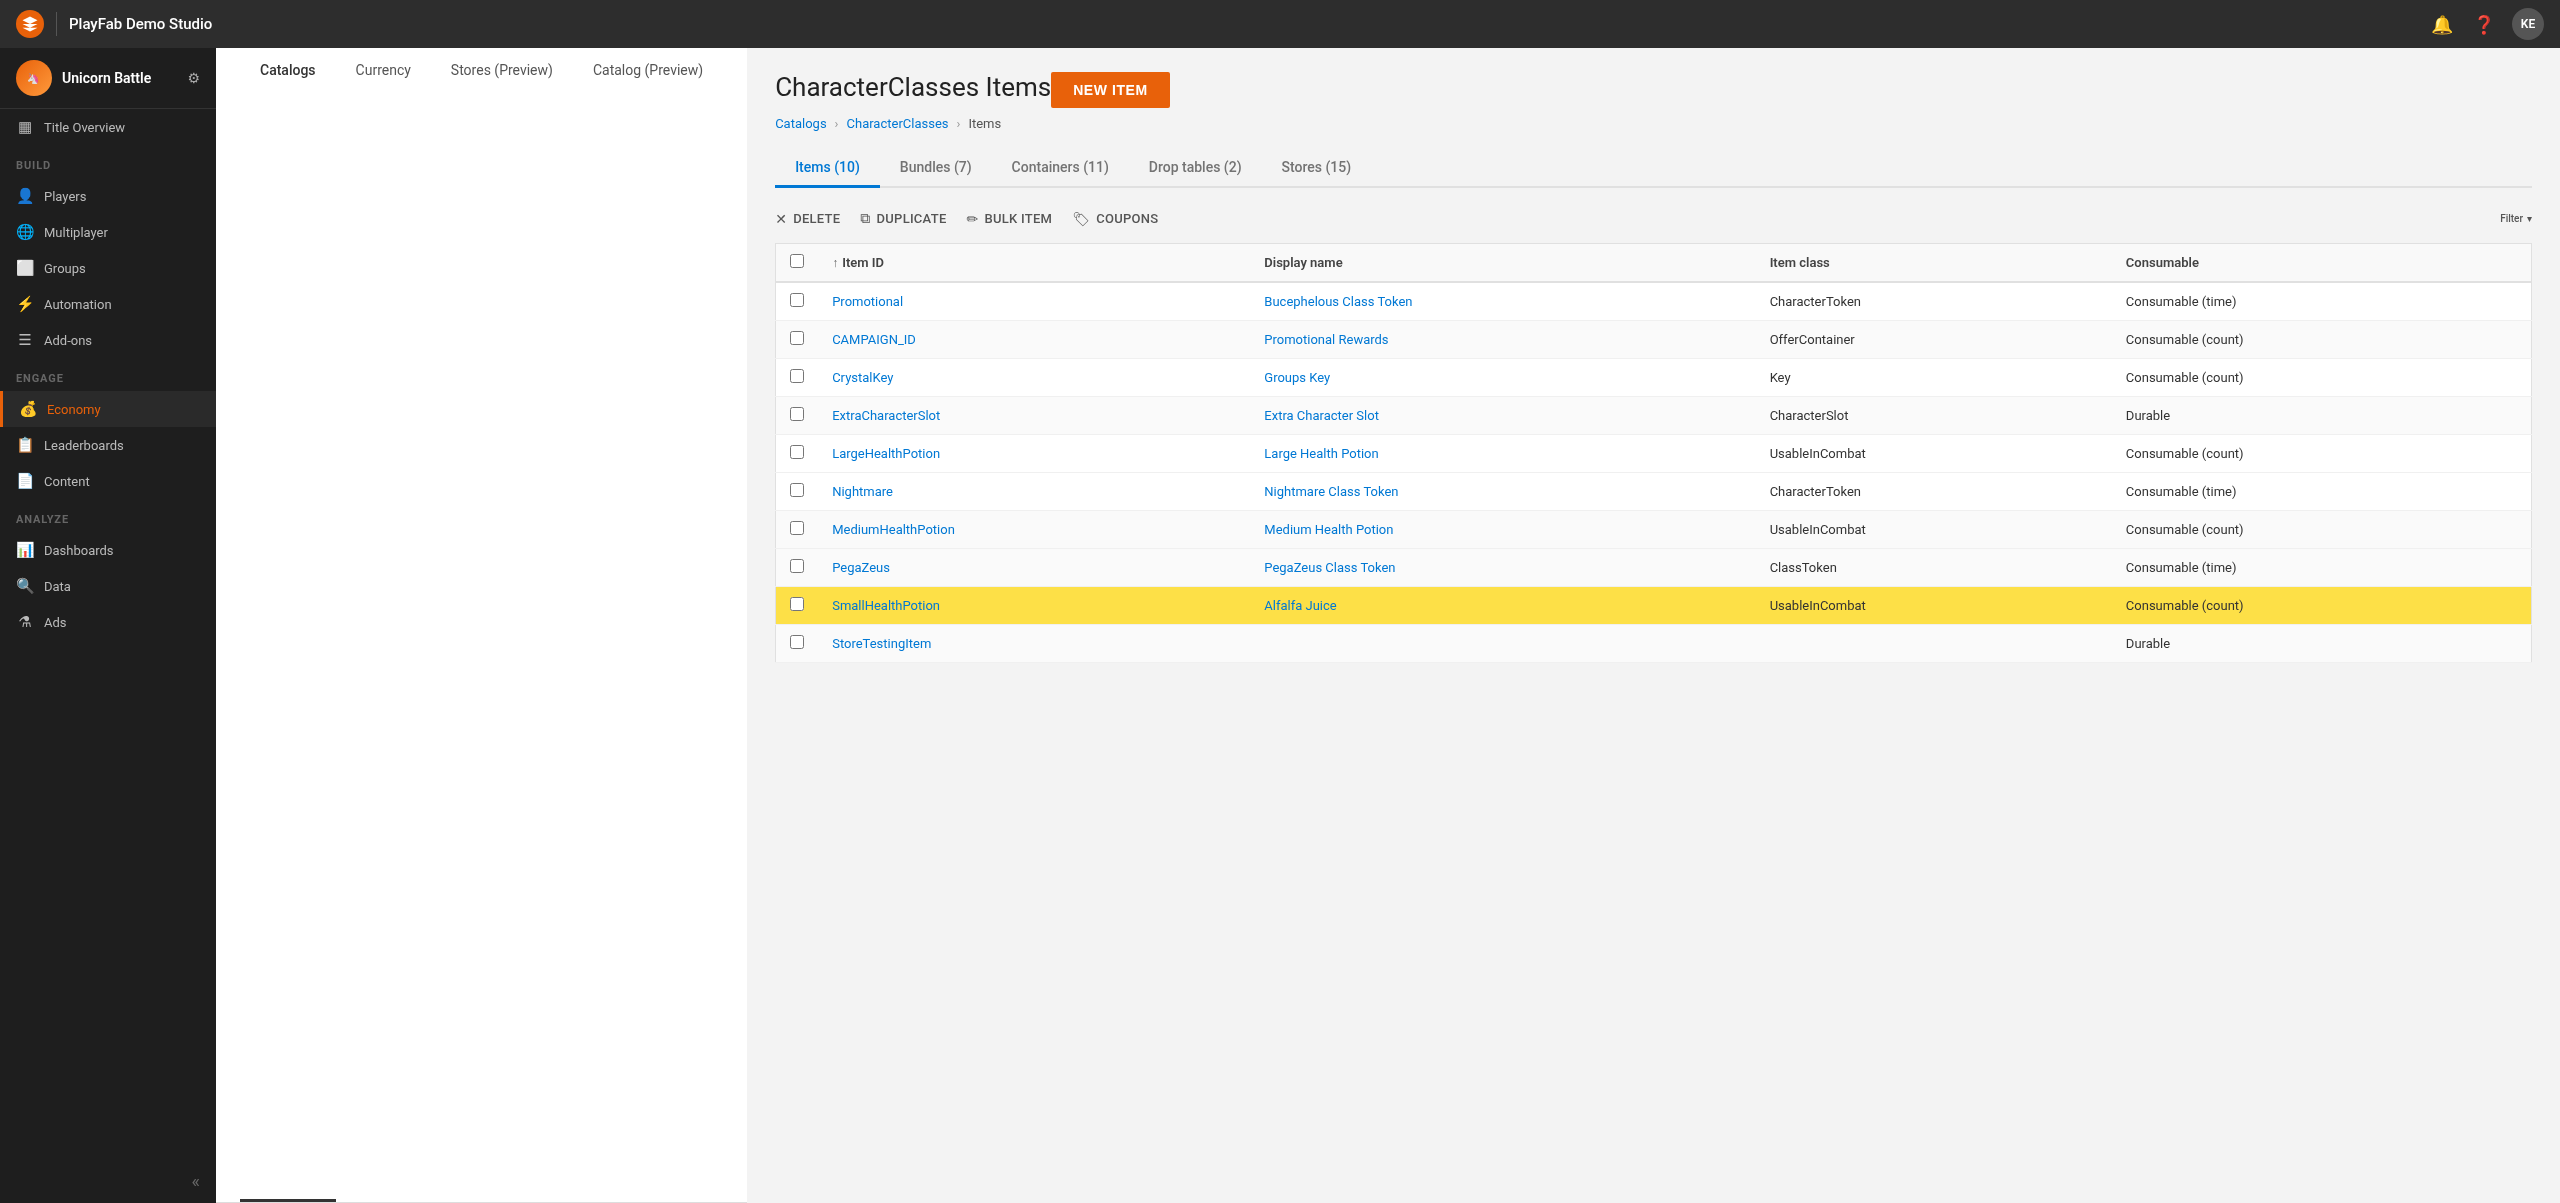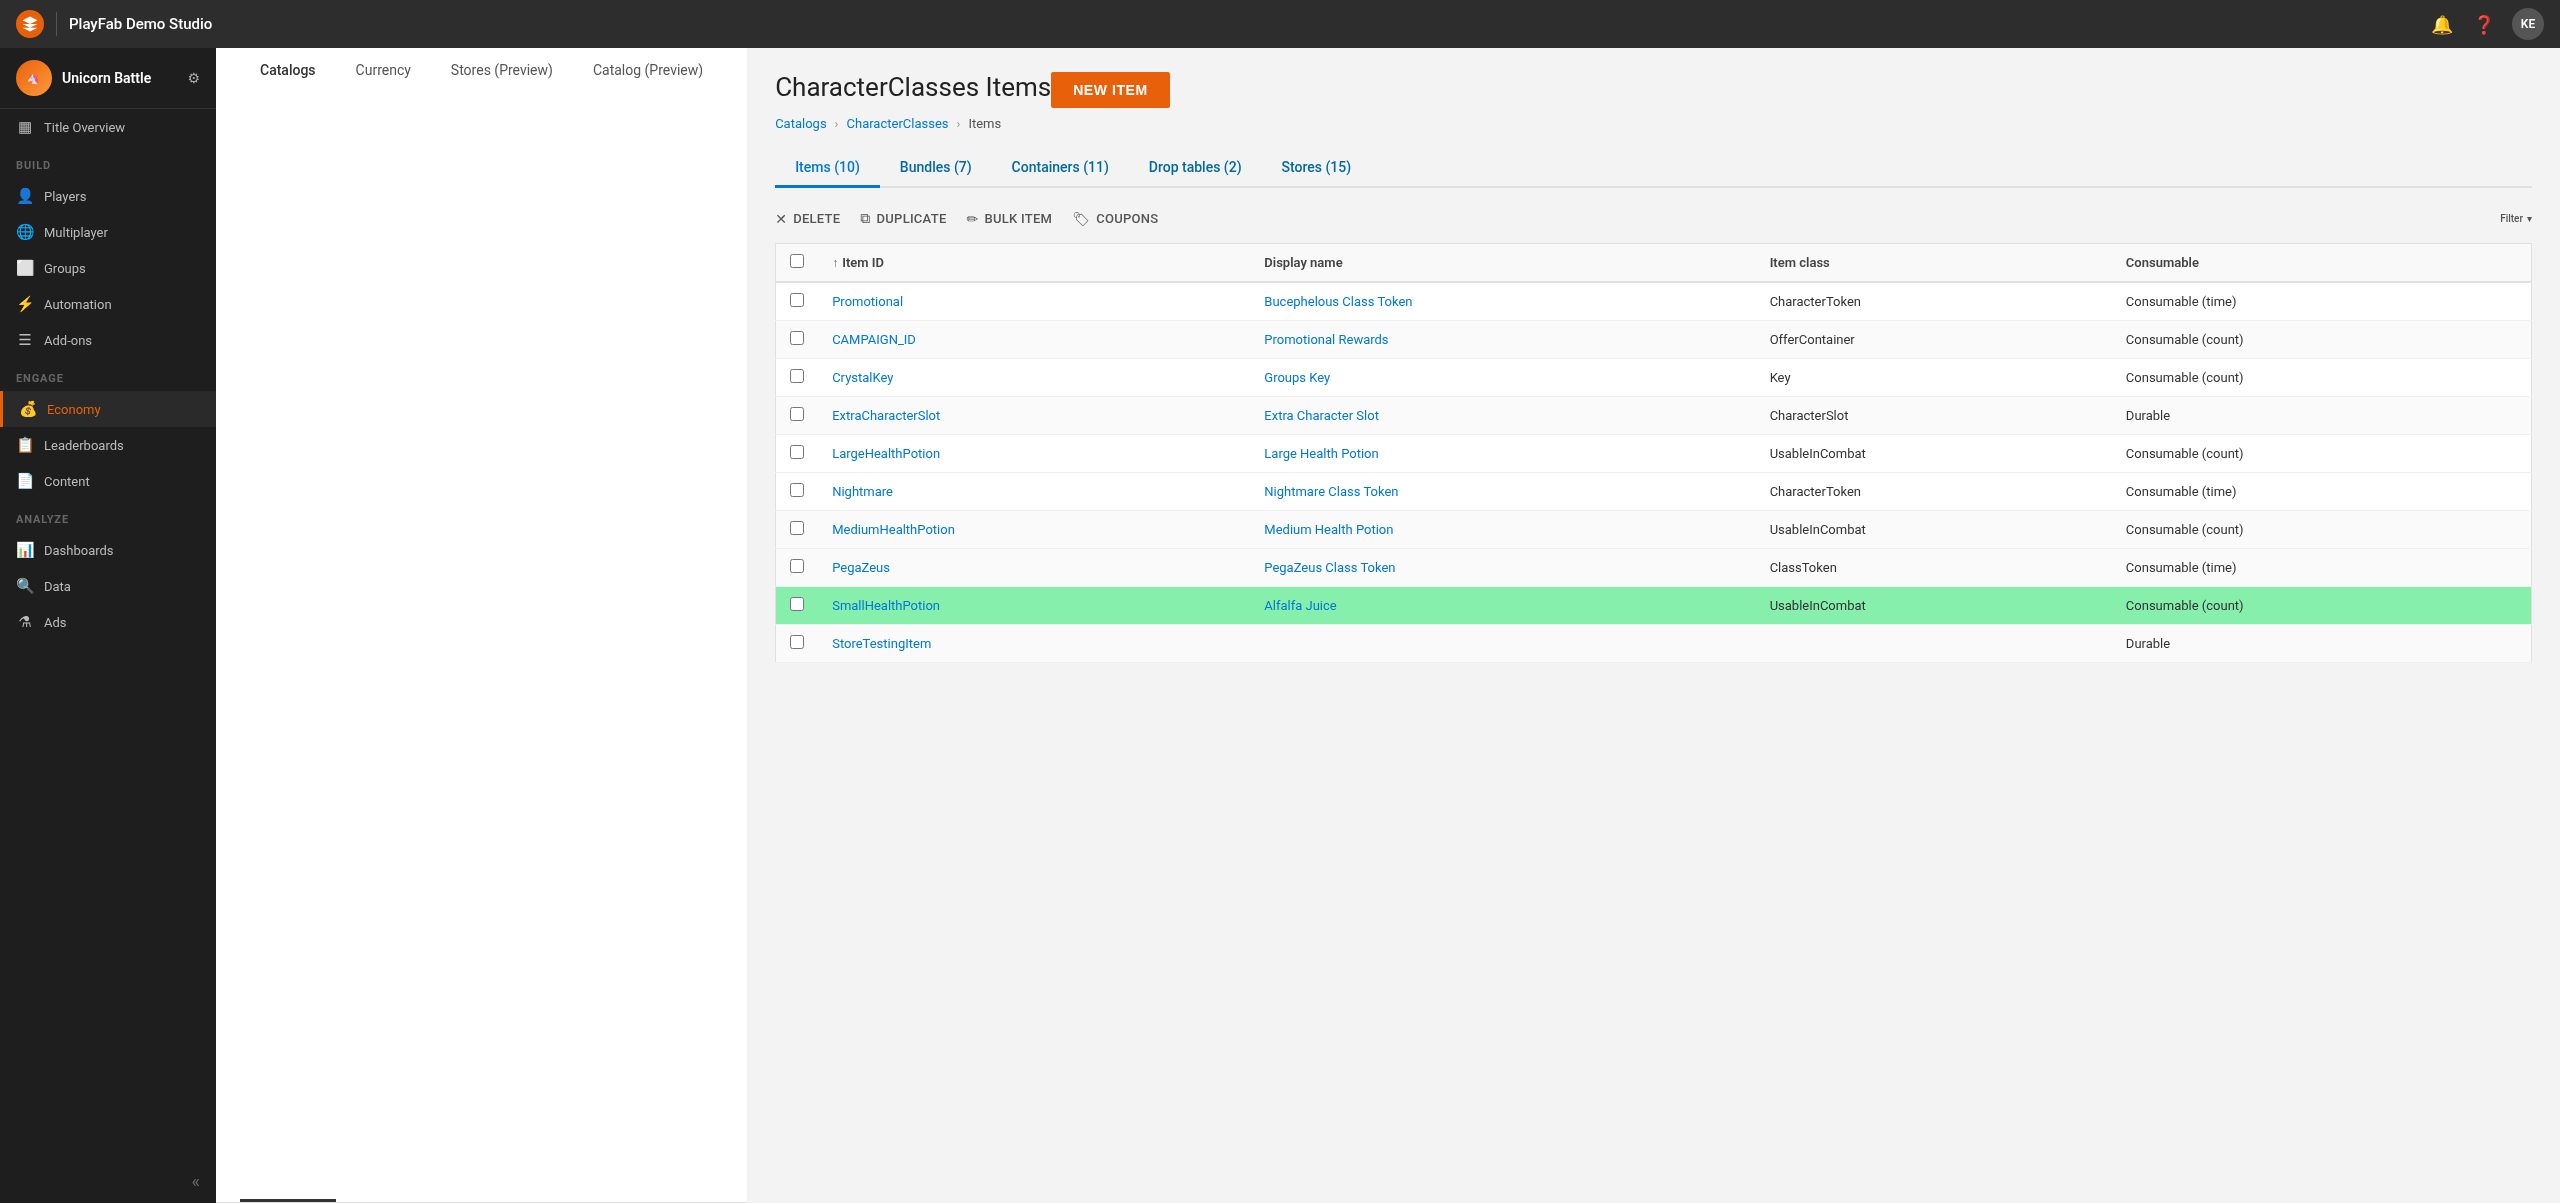--- a/index.html
+++ b/index.html
@@ -43,21 +43,21 @@
     .new-item-btn { background: #e8610a; color: #fff; border: none; padding: 10px 22px; font-size: 14px; font-weight: 600; cursor: pointer; border-radius: 2px; letter-spacing: 0.04em; }
 
     
     .breadcrumb { display: flex; align-items: center; gap: 8px; margin-bottom: 18px; font-size: 13px; }
     .breadcrumb a { color: #0078d4; text-decoration: none; }
     .breadcrumb-sep { color: #999; }
     .breadcrumb-current { color: #555; }
 
     
     .sub-tabs { display: flex; gap: 0; border-bottom: 2px solid #e0e0e0; margin-bottom: 18px; }
-    .sub-tab { padding: 10px 20px; font-size: 14px; cursor: pointer; color: #0369a1; border-bottom: 3px solid transparent; margin-bottom: -2px; font-weight: 500; }
+    .sub-tab { padding: 10px 20px; font-size: 14px; cursor: pointer; color: #737373; border-bottom: 3px solid transparent; margin-bottom: -2px; font-weight: 500; }
     .sub-tab.active { color: #0078d4; border-bottom: 3px solid #0078d4; }
 
     
     .toolbar { display: flex; align-items: center; gap: 20px; margin-bottom: 12px; padding: 4px 0; }
     .toolbar-btn { display: flex; align-items: center; gap: 6px; color: #555; cursor: pointer; font-size: 13px; font-weight: 500; letter-spacing: 0.02em; }
     .toolbar-btn .icon { font-size: 14px; }
     .toolbar-spacer { flex: 1; }
     .filter-btn { display: flex; align-items: center; gap: 4px; color: #555; cursor: pointer; font-size: 10px; font-weight: 500; }
 
     
@@ -299,21 +299,21 @@
     </tr>
             <tr style="background: rgb(250, 250, 250);">
       <td class="check-col">
         <input type="checkbox" style="">
       </td>
       <td><span class="link">PegaZeus</span></td>
       <td><span class="link">PegaZeus Class Token</span></td>
       <td>ClassToken</td>
       <td>Consumable (time)</td>
     </tr>
-            <tr style="background: #86efac;">
+            <tr style="background: #fde047;">
       <td class="check-col">
         <input type="checkbox" style="">
       </td>
       <td><span class="link">SmallHealthPotion</span></td>
       <td><span class="link">Alfalfa Juice</span></td>
       <td>UsableInCombat</td>
       <td>Consumable (count)</td>
     </tr>
             <tr style="background: rgb(250, 250, 250);">
       <td class="check-col">

